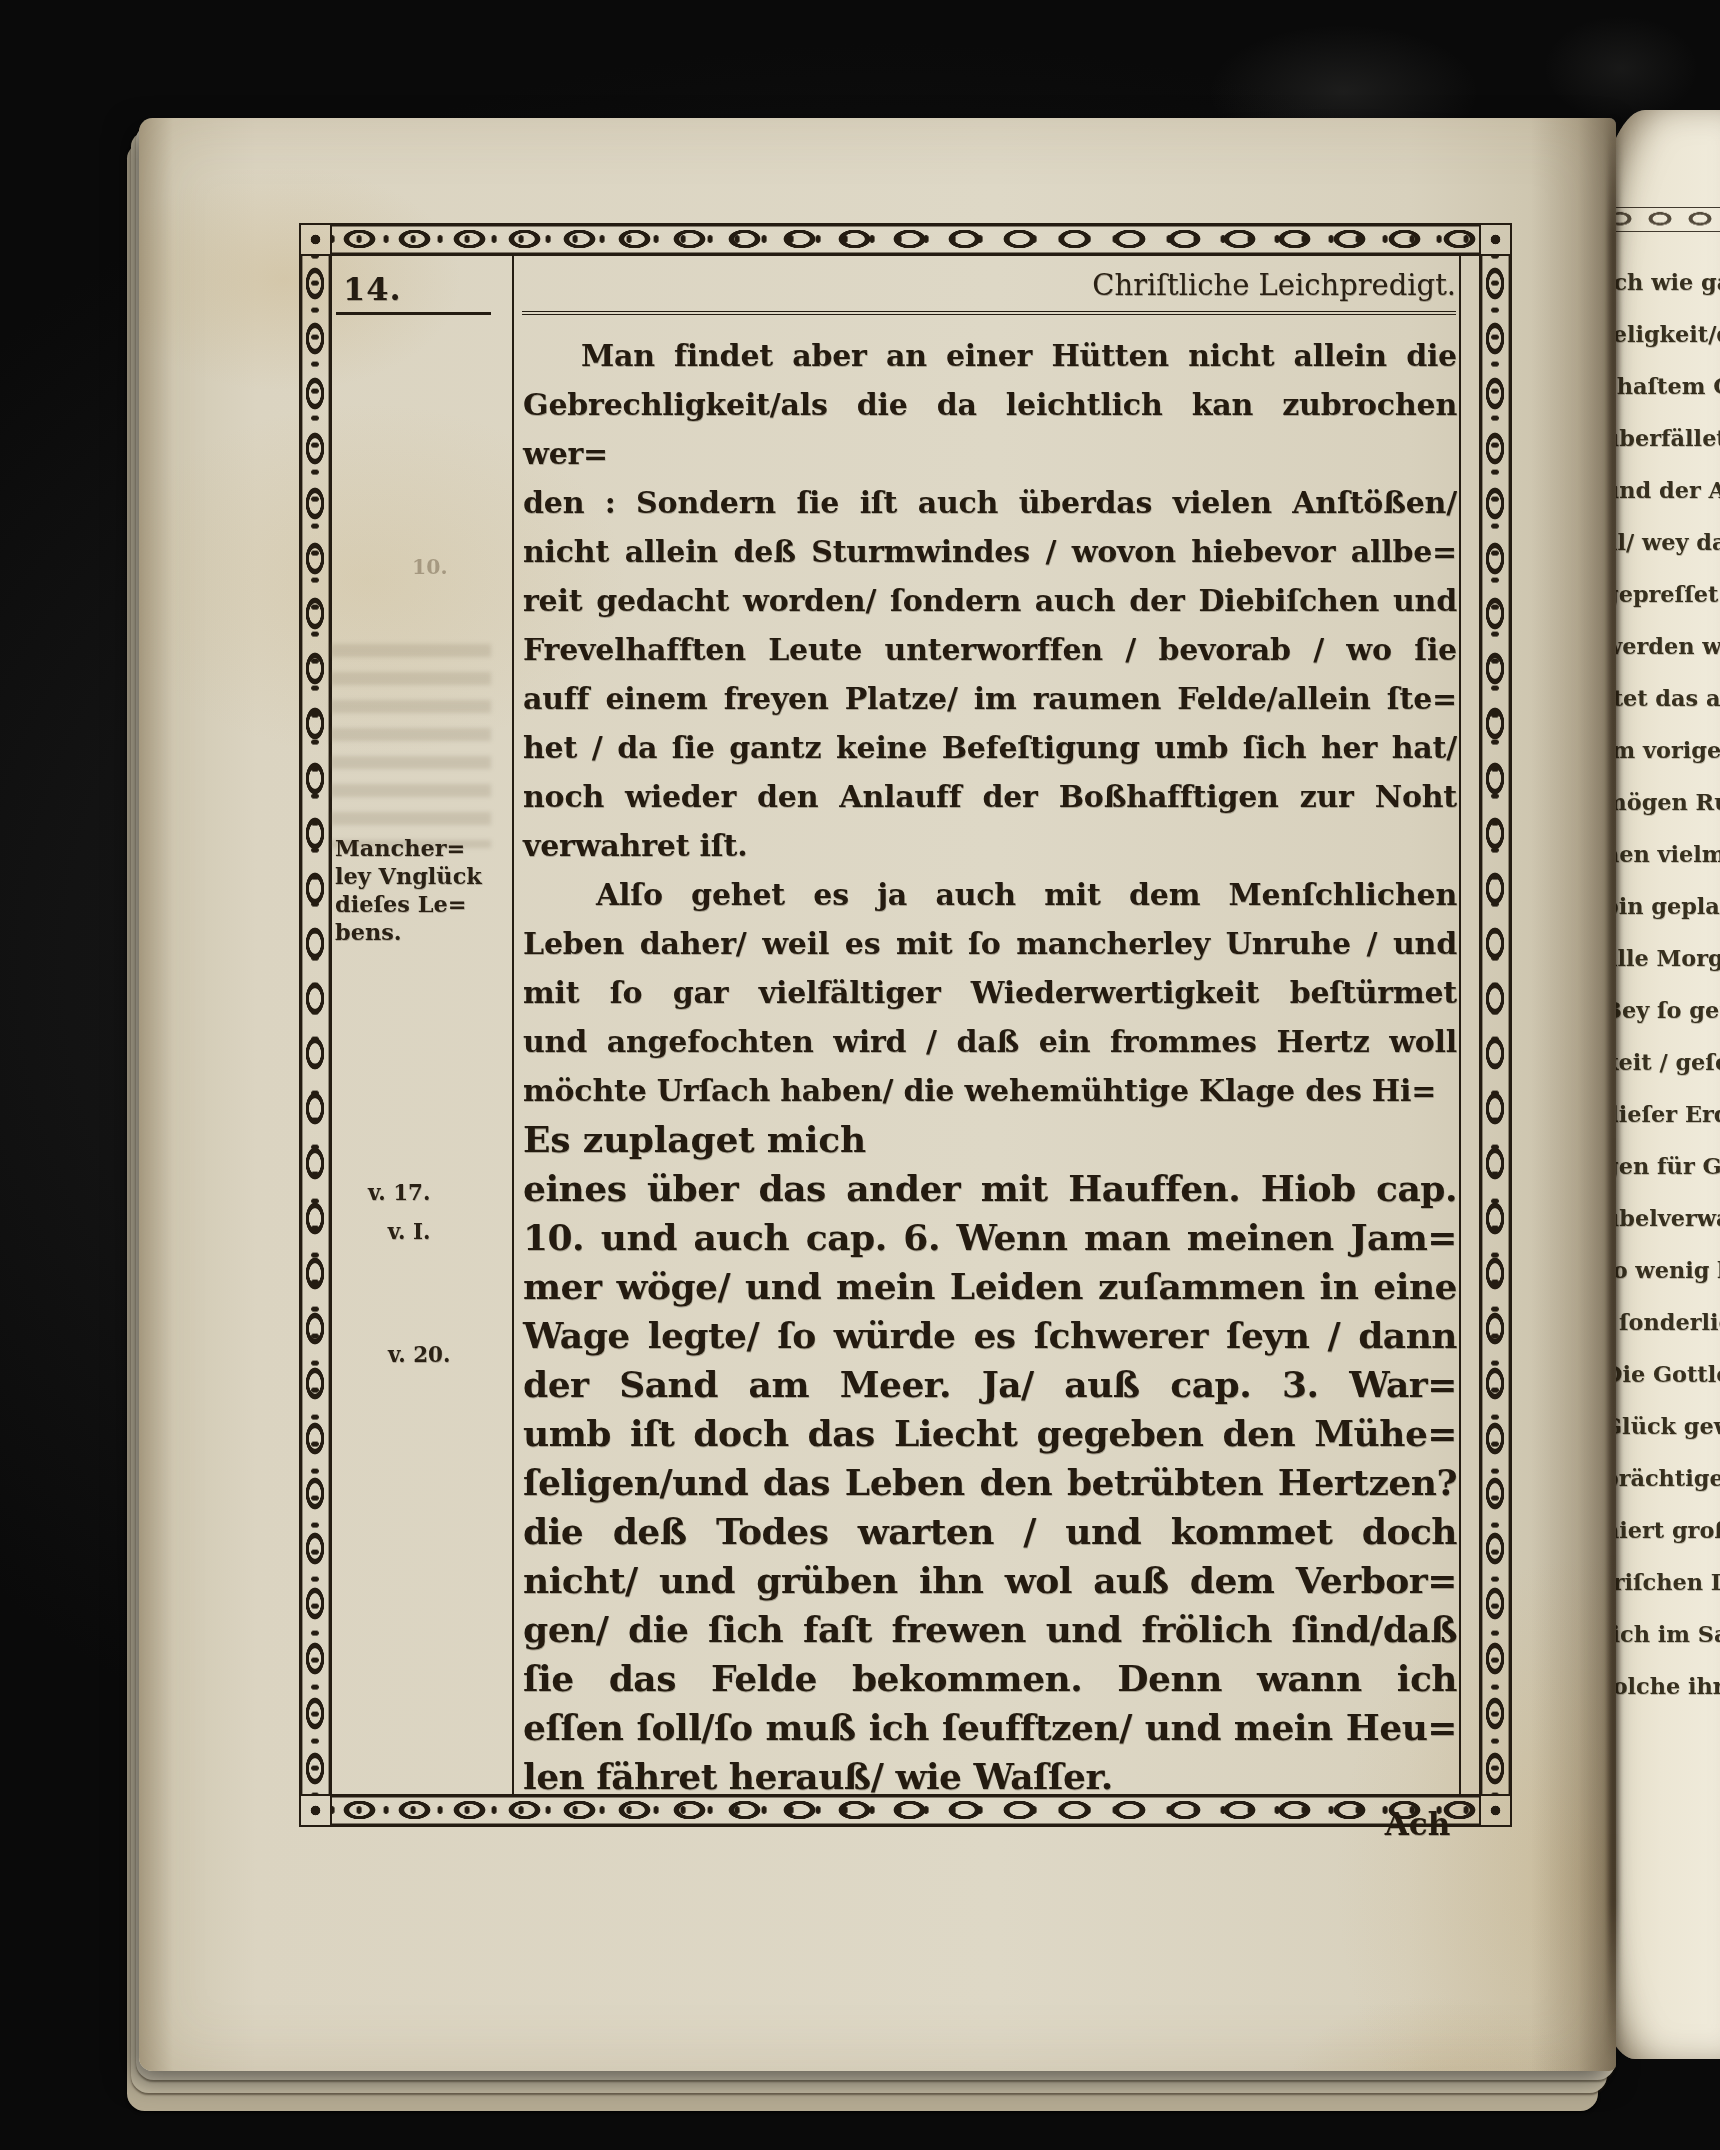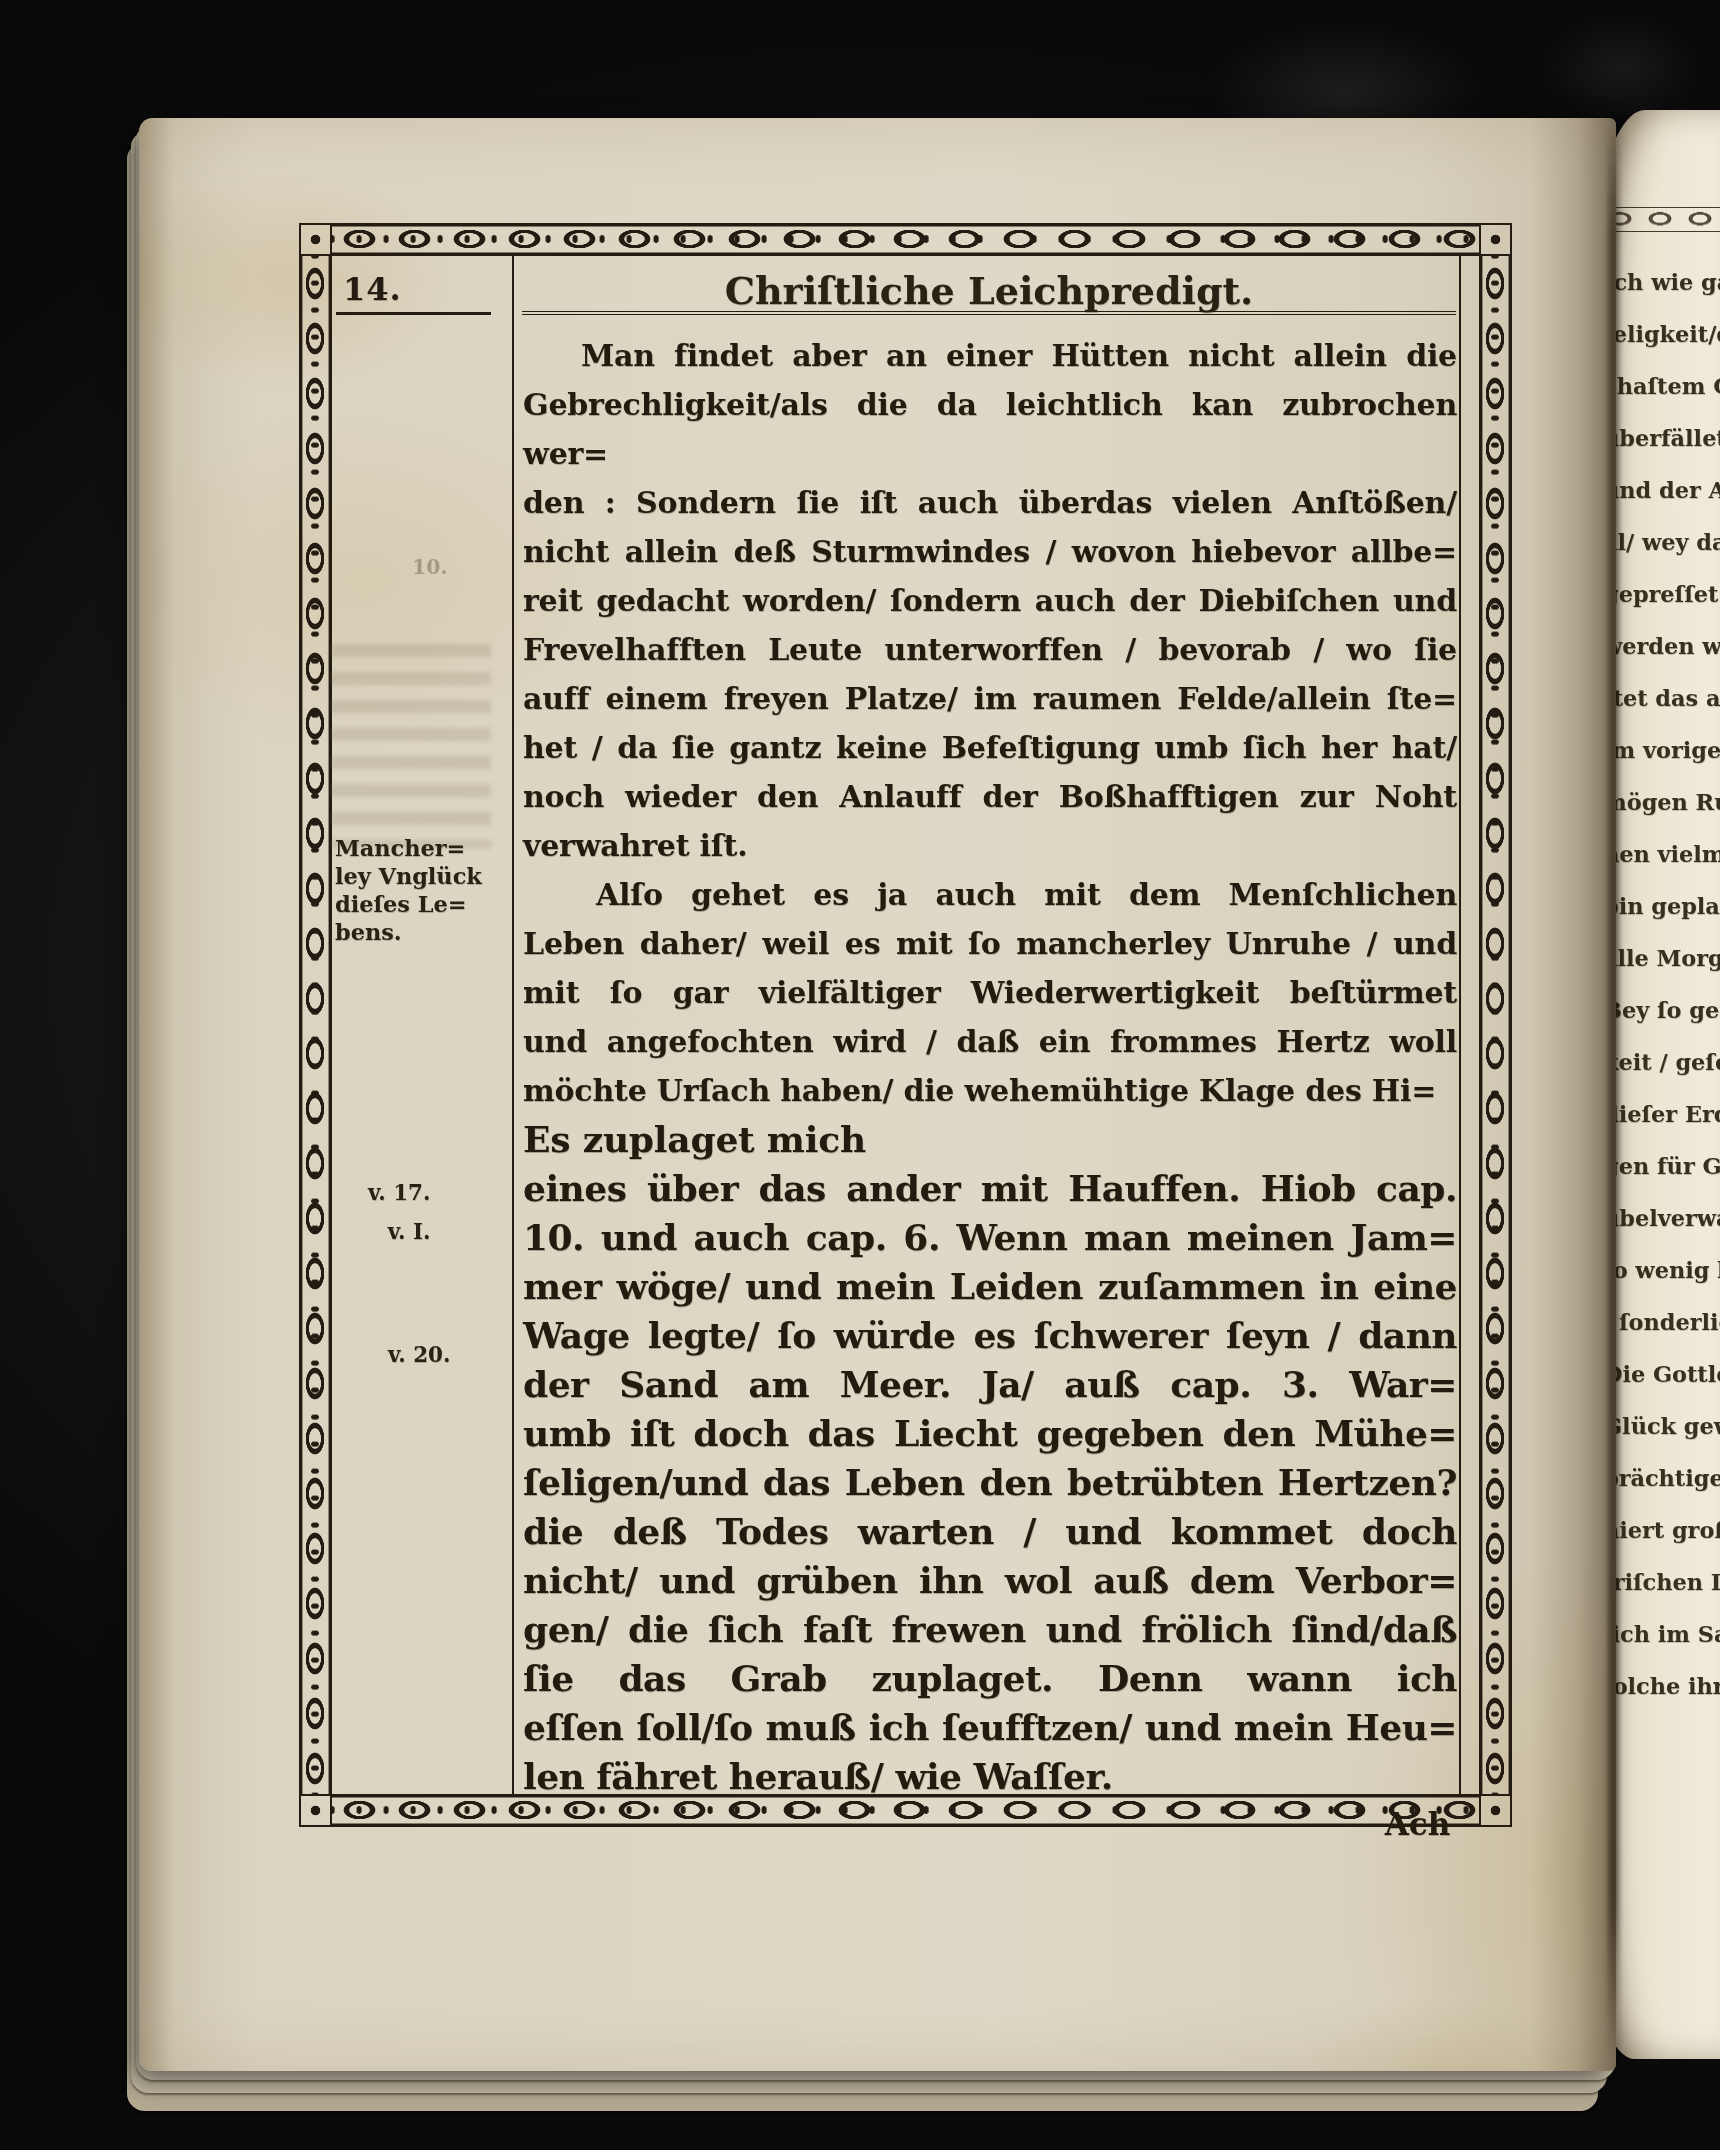--- a/index.html
+++ b/index.html
@@ -96,22 +96,22 @@
   .corner-bl { left:160px;  top:1676px; } .corner-br { left:1340px; top:1676px; }
 
   .vrule { position:absolute; width:2.4px; top:138px; height:1538px; background:var(--ink); }
   .vrule-left  { left:373px; }
   .vrule-right { left:1320px; }
 
   .page-number { position:absolute; left:204px; top:152px; font-size:32px; font-weight:700;
     color:var(--ink); letter-spacing:1px; text-shadow:0.5px 0.5px 0 rgba(36,28,18,0.3); }
   .page-number-rule { position:absolute; left:197px; top:194px; width:155px; height:3.4px; background:var(--ink); }
 
-  .running-header { position:absolute; left:383px; top:150px; width:934px; text-align:center;
-    font-size:38px; font-weight:700; color:#2a2115; text-shadow:0.5px 0.5px 0 rgba(42,33,21,0.3); }
+  .running-header { position:absolute; left:383px; top:150px; width:934px; text-align:right;
+    font-size:29px; font-weight:400; color:#2a2115; text-shadow:0.5px 0.5px 0 rgba(42,33,21,0.3); }
   .header-rule { position:absolute; left:383px; top:193px; width:934px; height:0;
     border-top:4.9px double var(--ink); }
 
   .margin-note { position:absolute; color:#2a2115; font-weight:700;
     text-shadow:0.5px 0.5px 0 rgba(42,33,21,0.25); }
   .note-misfortune { left:196px; top:716px; width:176px; font-size:22.4px; line-height:28px; }
   .verse-refs { left:229px; top:1055px; font-size:21.4px; line-height:39px;text-align:right; }
   .verse-ref-late { left:229px; top:1224px; font-size:21.4px;margin-left:20px; }
   .faint-number { position:absolute; left:273px; top:437px; font-size:20.4px; font-weight:700;
     color:rgba(95,78,55,0.42); }
@@ -243,21 +243,21 @@
           <div>eines über das ander mit Hauffen. Hiob cap.</div>
           <div>10. und auch cap. 6. Wenn man meinen Jam=</div>
           <div>mer wöge/ und mein Leiden zuſammen in eine</div>
           <div>Wage legte/ ſo würde es ſchwerer ſeyn / dann</div>
           <div>der Sand am Meer. Ja/ auß cap. 3. War=</div>
           <div>umb iſt doch das Liecht gegeben den Mühe=</div>
           <div>ſeligen/und das Leben den betrübten Hertzen?</div>
           <div>die deß Todes warten / und kommet doch</div>
           <div>nicht/ und grüben ihn wol auß dem Verbor=</div>
           <div>gen/ die ſich faſt frewen und frölich ſind/daß</div>
-          <div>ſie das Grab zuplaget. Denn wann ich</div>
+          <div>ſie das Felde bekommen. Denn wann ich</div>
           <div>eſſen ſoll/ſo muß ich ſeufftzen/ und mein Heu=</div>
           <div>len fähret herauß/ wie Waſſer.</div>
         </div>
       <div class="catchword">Ach</div>
     </div>
   </div>
 
   <div class="crease"></div>
 
 </div>

